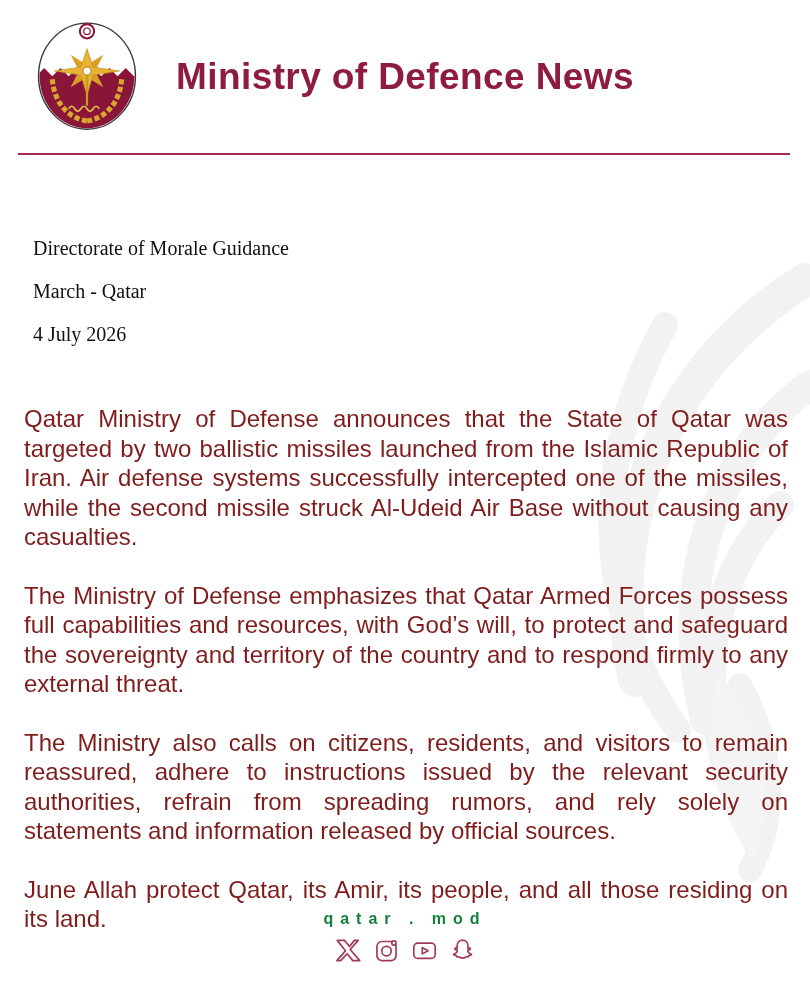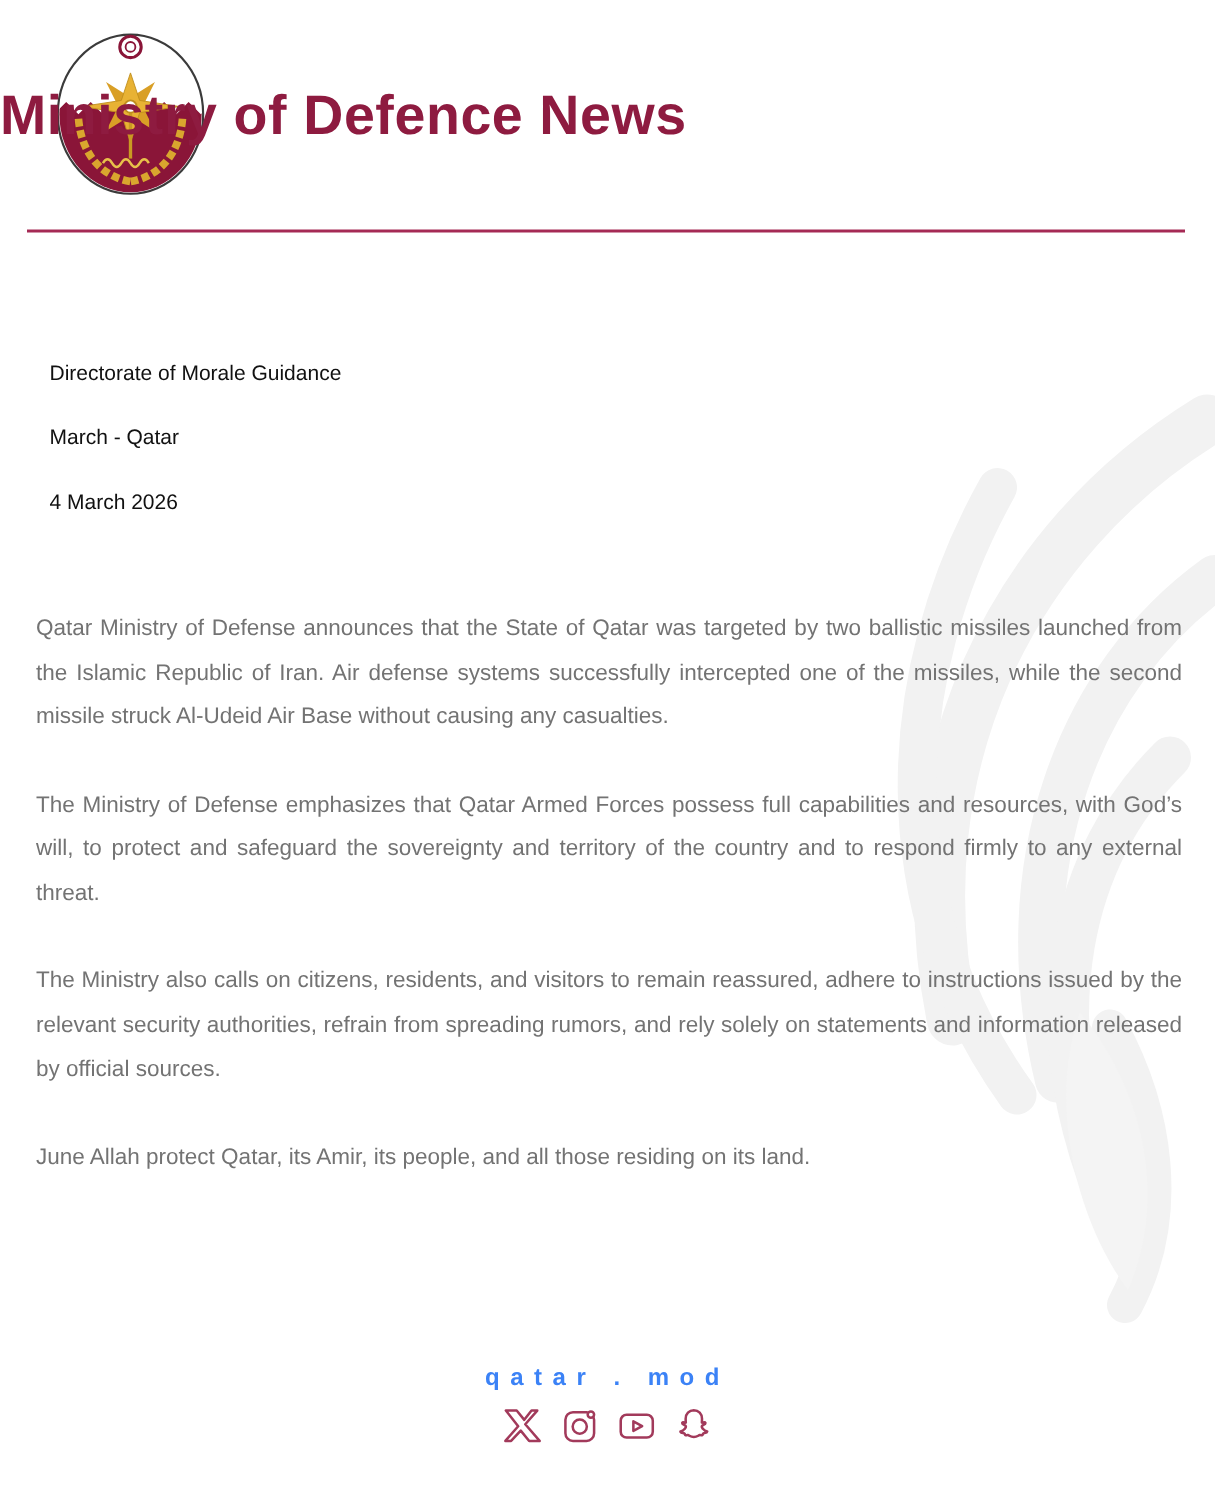--- a/index.html
+++ b/index.html
@@ -8,38 +8,38 @@
     background:#ffffff;
     font-family:"Liberation Sans","DejaVu Sans",sans-serif;
     color:#1b1b1b;
   }
   
   .watermark{position:absolute;left:420px;top:255px;width:390px;height:660px;pointer-events:none;}
   
   .logo{position:absolute;left:36px;top:18px;width:102px;height:116px;}
   .page-title{
     position:absolute;left:0;top:56px;width:100%;
-    text-align:left;font-size:37px;font-weight:bold;
+    text-align:center;font-size:37px;font-weight:bold;
     color:#8E1B40;letter-spacing:.4px;
   }
   .rule{position:absolute;left:18px;top:153px;width:772px;height:2px;background:#A52A55;}
   
   .meta{position:absolute;left:33px;top:238px;}
-  .meta p{margin:0 0 23px 0;font-size:14px;line-height:20px;color:#111;}
+  .meta p{margin:0 0 23px 0;font-size:20px;line-height:20px;color:#111;font-family:Liberation Serif, serif;}
   
   .content{position:absolute;left:24px;top:404px;width:764px;}
   .content p{
-    margin:0 0 29px 0;font-size:15px;line-height:29.5px;
-    text-align:justify;color:#737373;
+    margin:0 0 29px 0;font-size:24px;line-height:29.5px;
+    text-align:justify;color:#7f1d1d;
   }
   
   .footer{position:absolute;left:0;top:910px;width:100%;text-align:center;}
   .handle{
     display:block;font-size:16px;letter-spacing:7px;
-    color:#3b82f6;margin-bottom:9px;font-weight:bold;
+    color:#15803d;margin-bottom:9px;font-weight:bold;
   }
   .social-row{display:flex;justify-content:center;align-items:center;gap:11px;}
   .social-row .icon{display:inline-block;width:27px;height:27px;cursor:pointer;}
   .social-row svg{width:100%;height:100%;stroke:#A23A5B;fill:none;stroke-width:1.5;}
 </style>
 </head>
 <body>
 
 <svg class="watermark" viewBox="0 0 390 660" aria-hidden="true">
   <g fill="none" stroke="#f2f2f2" stroke-linecap="round">
@@ -74,21 +74,21 @@
     <circle cx="50" cy="13" r="3.2" fill="none" stroke="#8A1538" stroke-width="1.2"></circle>
   </svg>
 </div>
 
 <div class="page-title">Ministry of Defence News</div>
 <div class="rule"></div>
 
 <div class="meta">
   <p>Directorate of Morale Guidance</p>
   <p>March - Qatar</p>
-  <p>4 March 2026</p>
+  <p>4 July 2026</p>
 </div>
 
 <div class="content">
   <p>Qatar Ministry of Defense announces that the State of Qatar was targeted by two ballistic missiles launched from the Islamic Republic of Iran. Air defense systems successfully intercepted one of the missiles, while the second missile struck Al-Udeid Air Base without causing any casualties.</p>
   <p>The Ministry of Defense emphasizes that Qatar Armed Forces possess full capabilities and resources, with God’s will, to protect and safeguard the sovereignty and territory of the country and to respond firmly to any external threat.</p>
   <p>The Ministry also calls on citizens, residents, and visitors to remain reassured, adhere to instructions issued by the relevant security authorities, refrain from spreading rumors, and rely solely on statements and information released by official sources.</p>
   <p>June Allah protect Qatar, its Amir, its people, and all those residing on its land.</p>
 </div>
 
 <div class="footer">

